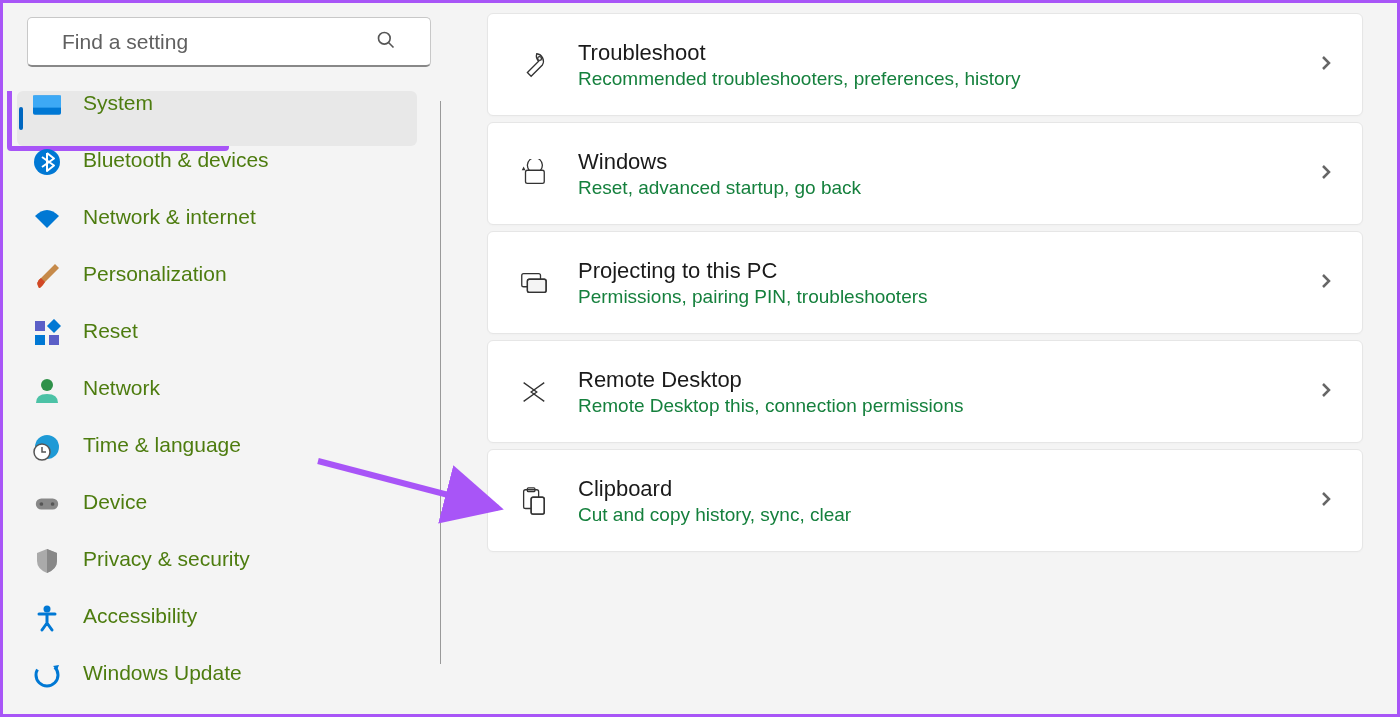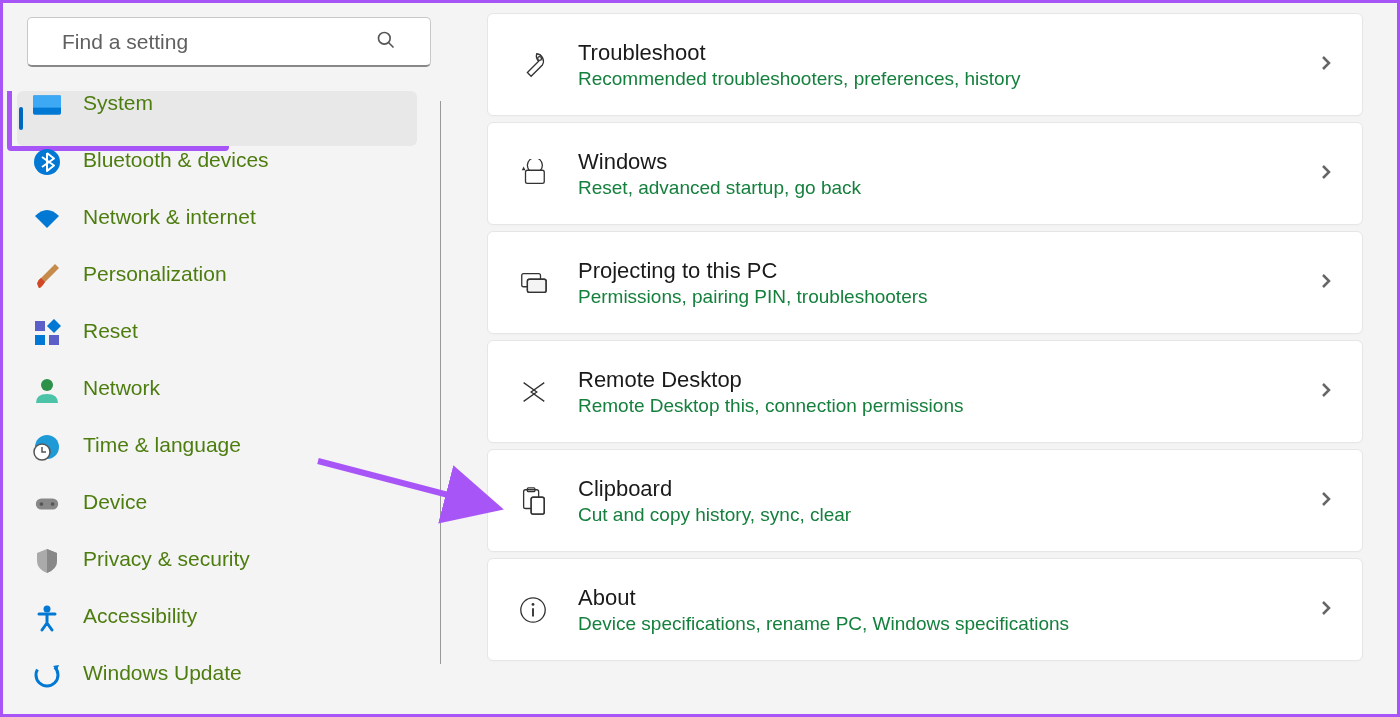--- a/index.html
+++ b/index.html
@@ -350,36 +350,20 @@
       </span>
       <div class="card-text">
         <span class="card-title">Clipboard</span>
         <span class="card-desc">Cut and copy history, sync, clear</span>
       </div>
       <span class="chev"><svg viewBox="0 0 16 16">
             <path d="M5 2l6 6-6 6"></path>
           </svg></span>
     </div>
 
-    <div class="card">
-      <span class="card-icon">
-        <svg viewBox="0 0 32 32">
-            <circle cx="16" cy="16" r="13"></circle>
-            <line x1="16" y1="14" x2="16" y2="23" stroke-width="2"></line>
-            <circle cx="16" cy="10" r="1.5" fill="#333" stroke="none"></circle>
-          </svg>
-      </span>
-      <div class="card-text">
-        <span class="card-title">About</span>
-        <span class="card-desc">Device specifications, rename PC, Windows specifications</span>
-      </div>
-      <span class="chev"><svg viewBox="0 0 16 16">
-            <path d="M5 2l6 6-6 6"></path>
-          </svg></span>
-    </div>
 
   </div>
 </div>
 
 <div class="arrow-annot" style="left:310px; top:450px;">
   <svg width="210" height="80">
     <defs>
       <marker id="ah" markerWidth="12" markerHeight="12" refX="9" refY="5" orient="auto">
         <path d="M0 0 L10 5 L0 10 Z" fill="#a855f7"></path>
       </marker>

